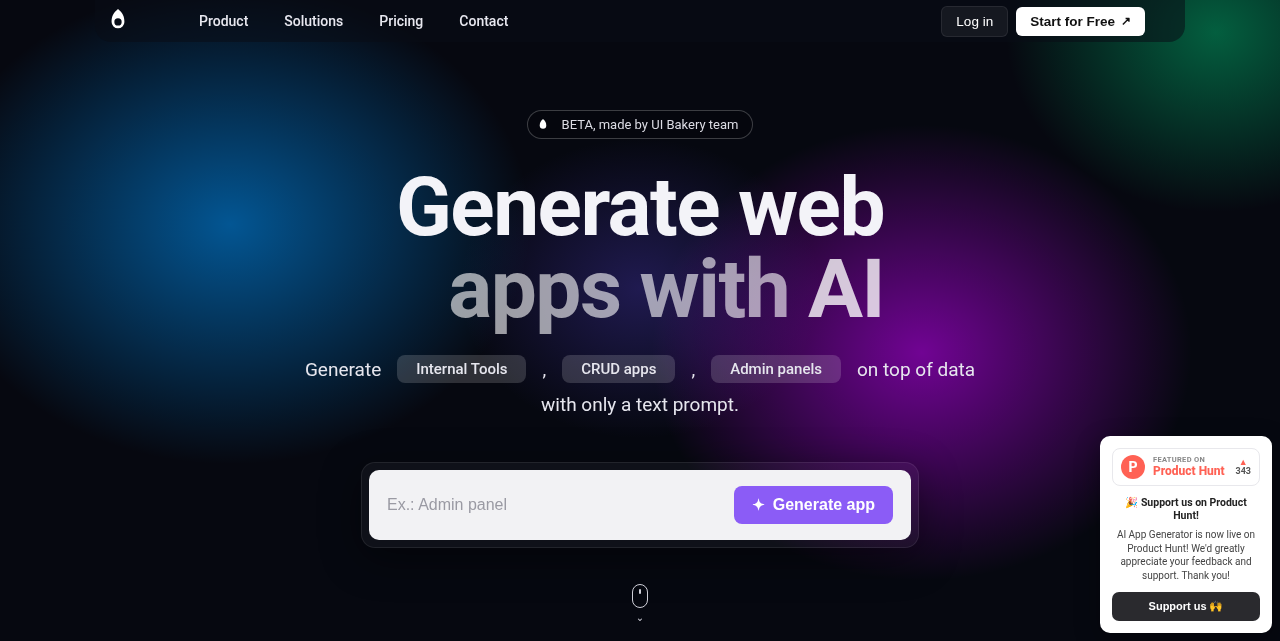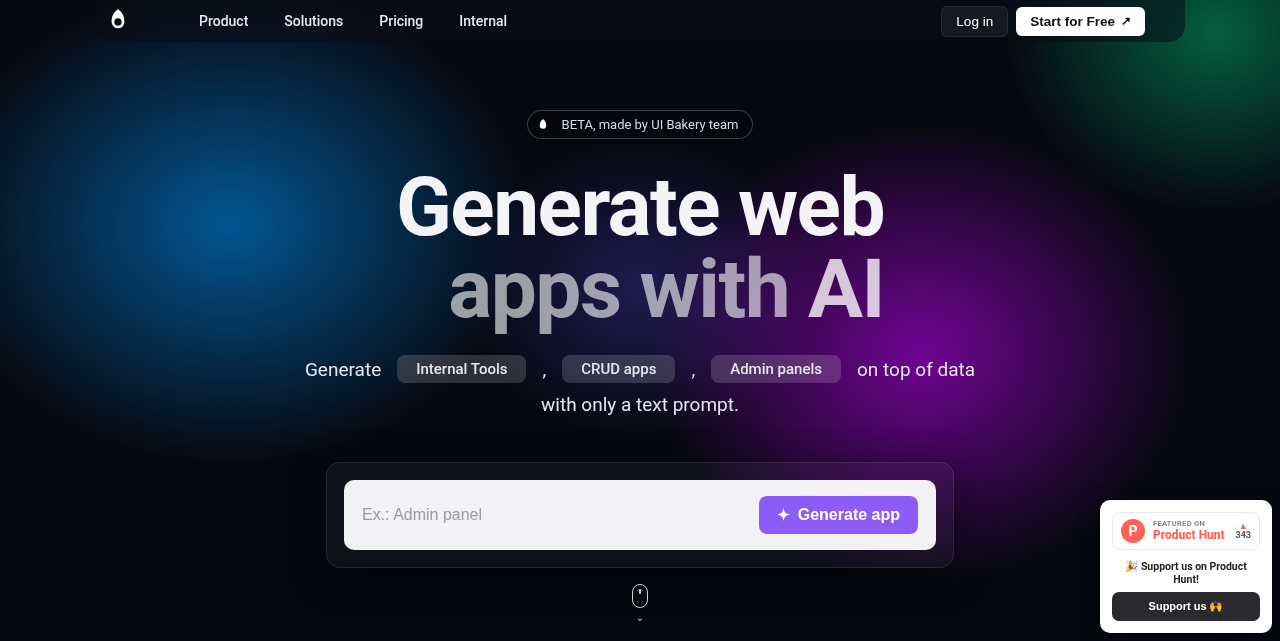--- a/index.html
+++ b/index.html
@@ -129,25 +129,25 @@
   background: rgba(255,255,255,0.16);
   border-radius: 8px;
   padding: 5px 19px;
   font-size: 15px;
   font-weight: 500;
 }
 .subline2 { margin-top: 10px; font-size: 19px; color: #e6e6ee; }
 
 .prompt-wrap {
   margin-top: 46px;
-  width: 628px;
+  width: 558px;
   background: rgba(255,255,255,0.04);
   border: 1px solid rgba(255,255,255,0.08);
   border-radius: 14px;
-  padding: 17px;
+  padding: 7px;
   box-shadow: 0 10px 40px rgba(0,0,0,0.45);
 }
 .prompt-inner {
   display: flex;
   align-items: center;
   background: #f2f2f4;
   border-radius: 10px;
   padding: 16px 18px;
 }
 .prompt-input {
@@ -243,21 +243,21 @@
 <header class="header">
   <div class="logo">
     <svg viewBox="0 0 24 30">
         <path d="M12 2 C7 6 5 10 5 16 a7 7 0 0 0 14 0 C19 10 17 6 12 2 Z M12 12 a4 4 0 1 1 0 8 a4 4 0 0 1 0-8" fill="#fff"></path>
       </svg>
   </div>
   <nav class="nav">
     <span class="nav-item">Product</span>
     <span class="nav-item">Solutions</span>
     <span class="nav-item">Pricing</span>
-    <span class="nav-item">Internal</span>
+    <span class="nav-item">Contact</span>
   </nav>
   <div class="spacer"></div>
   <button class="login-btn">Log in</button>
   <button class="cta-btn">
     <span>Start for Free</span>
     <span class="arrow-icon">↗</span>
   </button>
 </header>
 
 <section class="hero">
@@ -312,14 +312,15 @@
     <div class="ph-badge-text">
       <div class="ph-feat">FEATURED ON</div>
       <div class="ph-name">Product Hunt</div>
     </div>
     <div class="ph-up">
       <div class="tri">▲</div>
       <div class="num">343</div>
     </div>
   </div>
   <div class="ph-title">🎉 Support us on Product Hunt!</div>
+  <div class="ph-desc">AI App Generator is now live on Product Hunt! We'd greatly appreciate your feedback and support. Thank you!</div>
   <button class="ph-cta">Support us 🙌</button>
 </div>
 
 </body></html>

